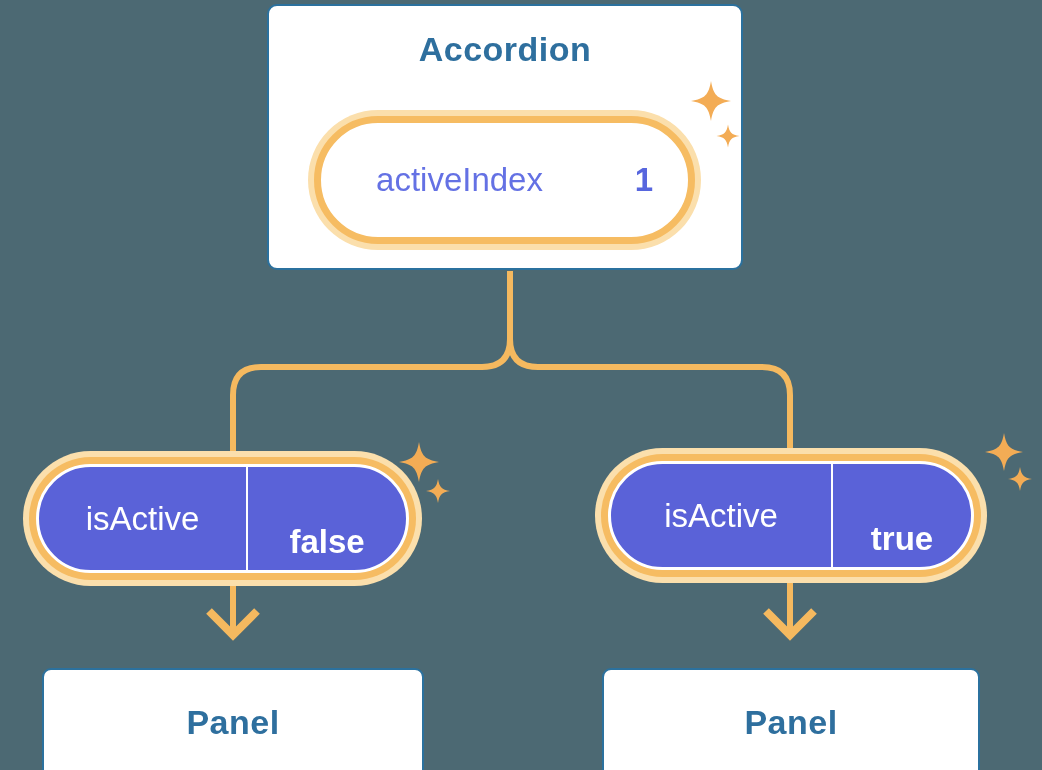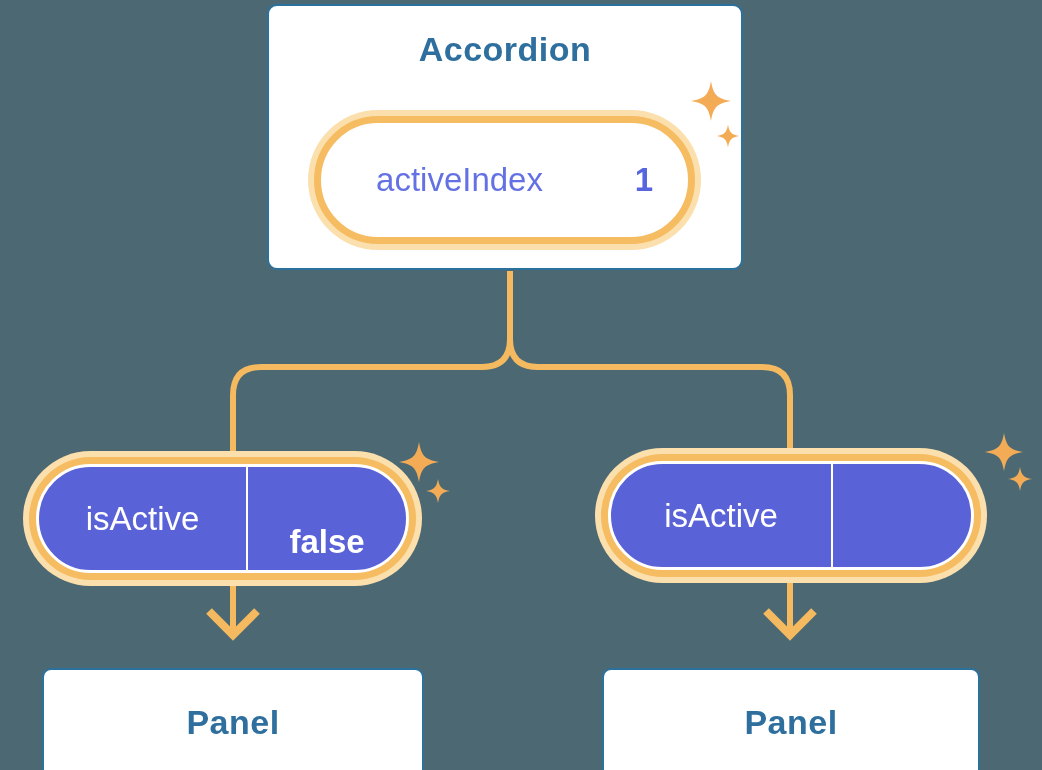--- a/index.html
+++ b/index.html
@@ -96,20 +96,21 @@
 
   <div class="prop-pill left">
     <span class="cell name">isActive</span>
     <span class="divider"></span>
     <span class="cell value">false</span>
   </div>
 
   <div class="prop-pill right">
     <span class="cell name">isActive</span>
     <span class="divider"></span>
+    <span class="cell value">true</span>
   </div>
 
   <div class="card panel-card left">
     <div class="panel-title">Panel</div>
   </div>
   <div class="card panel-card right">
     <div class="panel-title">Panel</div>
   </div>
 
   <svg class="overlay sparkles" viewBox="0 0 1042 770">

